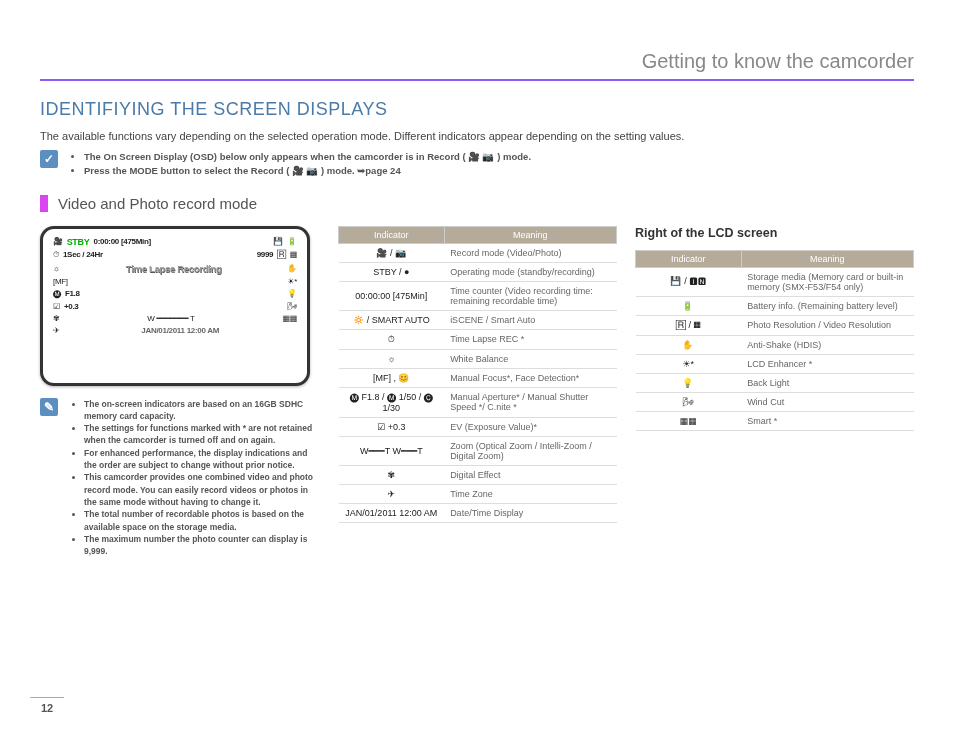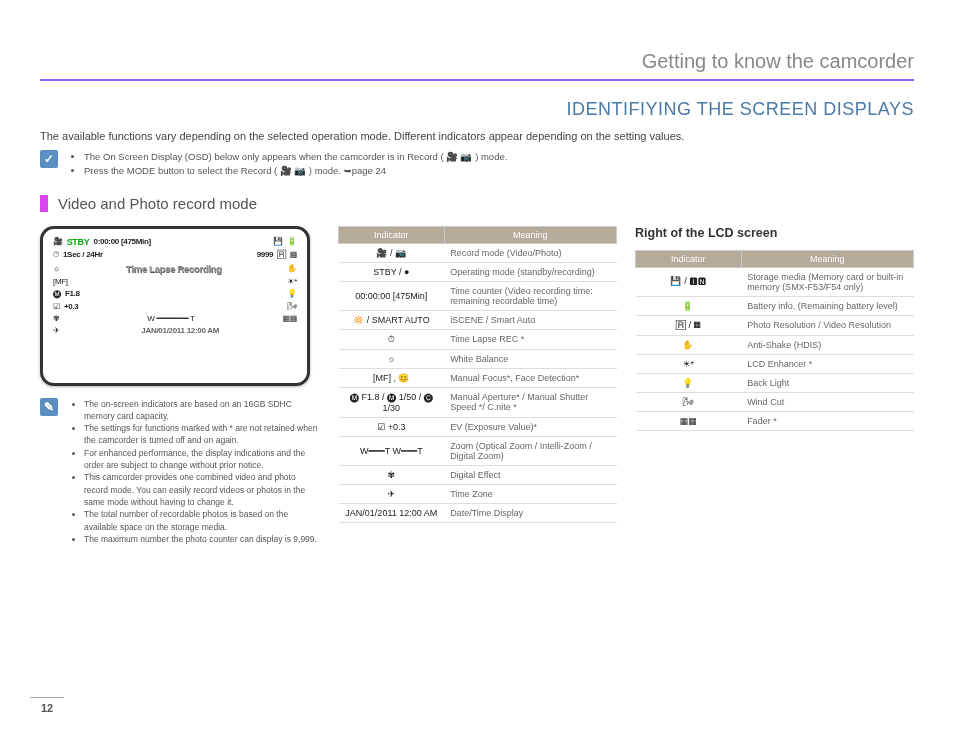--- a/index.html
+++ b/index.html
@@ -1,24 +1,24 @@
 <!DOCTYPE html>
 <html><head>
 <meta charset="utf-8">
 <style>
 * { box-sizing: border-box; margin: 0; padding: 0; }
 body { font-family: Arial, Helvetica, sans-serif; background: #f0f0f0; color: #333; }
 .page { width: 954px; height: 730px; margin: 0 auto; background: #fff; padding: 50px 40px 20px 40px; position: relative; box-shadow: 0 0 2px rgba(0,0,0,0.1); }
 .header-title { text-align: right; color: #888; font-size: 20px; font-weight: 300; border-bottom: 2px solid #8b5cf6; padding-bottom: 6px; margin-bottom: 18px; }
-.main-title { color: #4a7aa8; font-size: 18px; font-weight: 400; letter-spacing: 0.5px; margin-bottom: 10px; text-align: right; }
+.main-title { color: #4a7aa8; font-size: 18px; font-weight: 400; letter-spacing: 0.5px; margin-bottom: 10px; }
 .intro { font-size: 11px; color: #444; margin-bottom: 8px; }
 .note-box { display: flex; gap: 10px; margin-bottom: 16px; align-items: flex-start; }
 .note-icon { width: 18px; height: 18px; background: #5a8fc0; border-radius: 2px; flex-shrink: 0; display:flex; align-items:center; justify-content:center; color:#fff; font-size:12px; font-weight:bold;}
 .note-icon.pencil{ background:#5a8fc0;}
-.note-list { list-style: disc; padding-left: 16px; font-size: 9.5px; color: #555; line-height: 1.5; }
+.note-list { list-style: disc; padding-left: 16px; font-size: 9.5px; color: #555; line-height: 1.5; font-weight: bold; }
 .subtitle-bar { border-left: 8px solid #d946ef; padding-left: 10px; font-size: 15px; color: #555; font-weight: 300; margin-bottom: 14px; }
 .columns { display: flex; gap: 18px; }
 .col-left { width: 280px; flex-shrink:0; }
 .col-mid { flex: 1; }
 .col-right { flex: 1; }
 .lcd-shot { width: 270px; height: 160px; border: 3px solid #333; border-radius: 14px; background:#fff; padding:8px 10px; font-size:8px; color:#222; position:relative; box-shadow: 0 1px 3px rgba(0,0,0,0.3);}
 .lcd-row{display:flex; justify-content:space-between; align-items:center; margin-bottom:3px; gap:4px;}
 .lcd-row span{font-family: Arial; letter-spacing:-0.3px;}
 .stby{color:#0a0; font-weight:bold; font-size:9px;}
 .lcd-center{text-align:center; color:#999; font-weight:bold; font-size:9.5px; text-shadow:0.5px 0.5px 0 #555;}
@@ -214,21 +214,21 @@
             <tr>
               <td class="ind-icon">💡</td>
               <td>Back Light</td>
             </tr>
             <tr>
               <td class="ind-icon">🌬</td>
               <td>Wind Cut</td>
             </tr>
             <tr>
               <td class="ind-icon">▦▦</td>
-              <td>Fader *</td>
+              <td>Smart *</td>
             </tr>
           </tbody>
     </table>
   </div>
 
 </div>
 
 <div class="page-num">12</div>
 
 </div>

